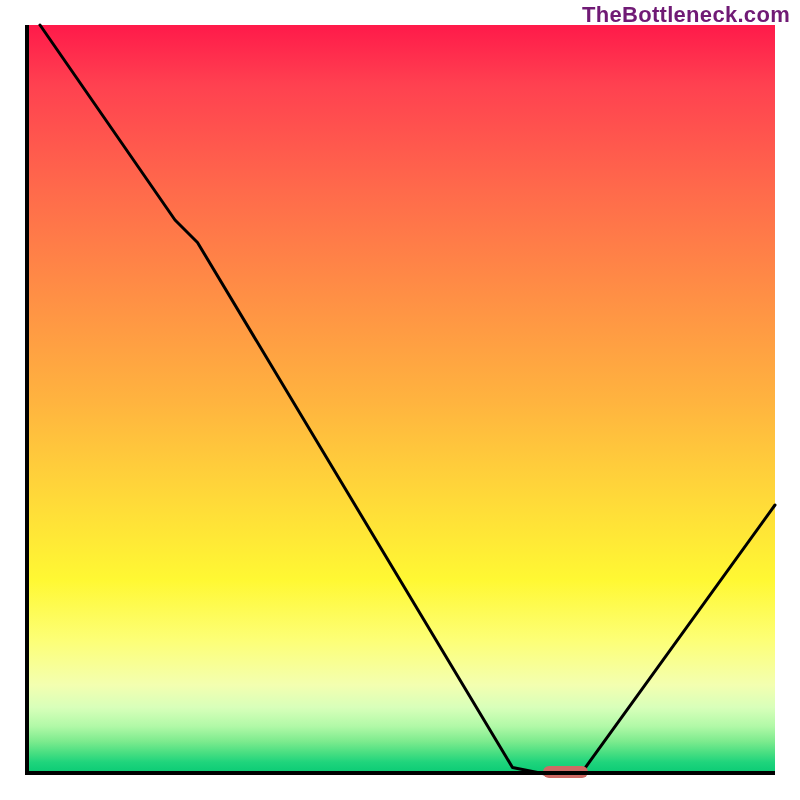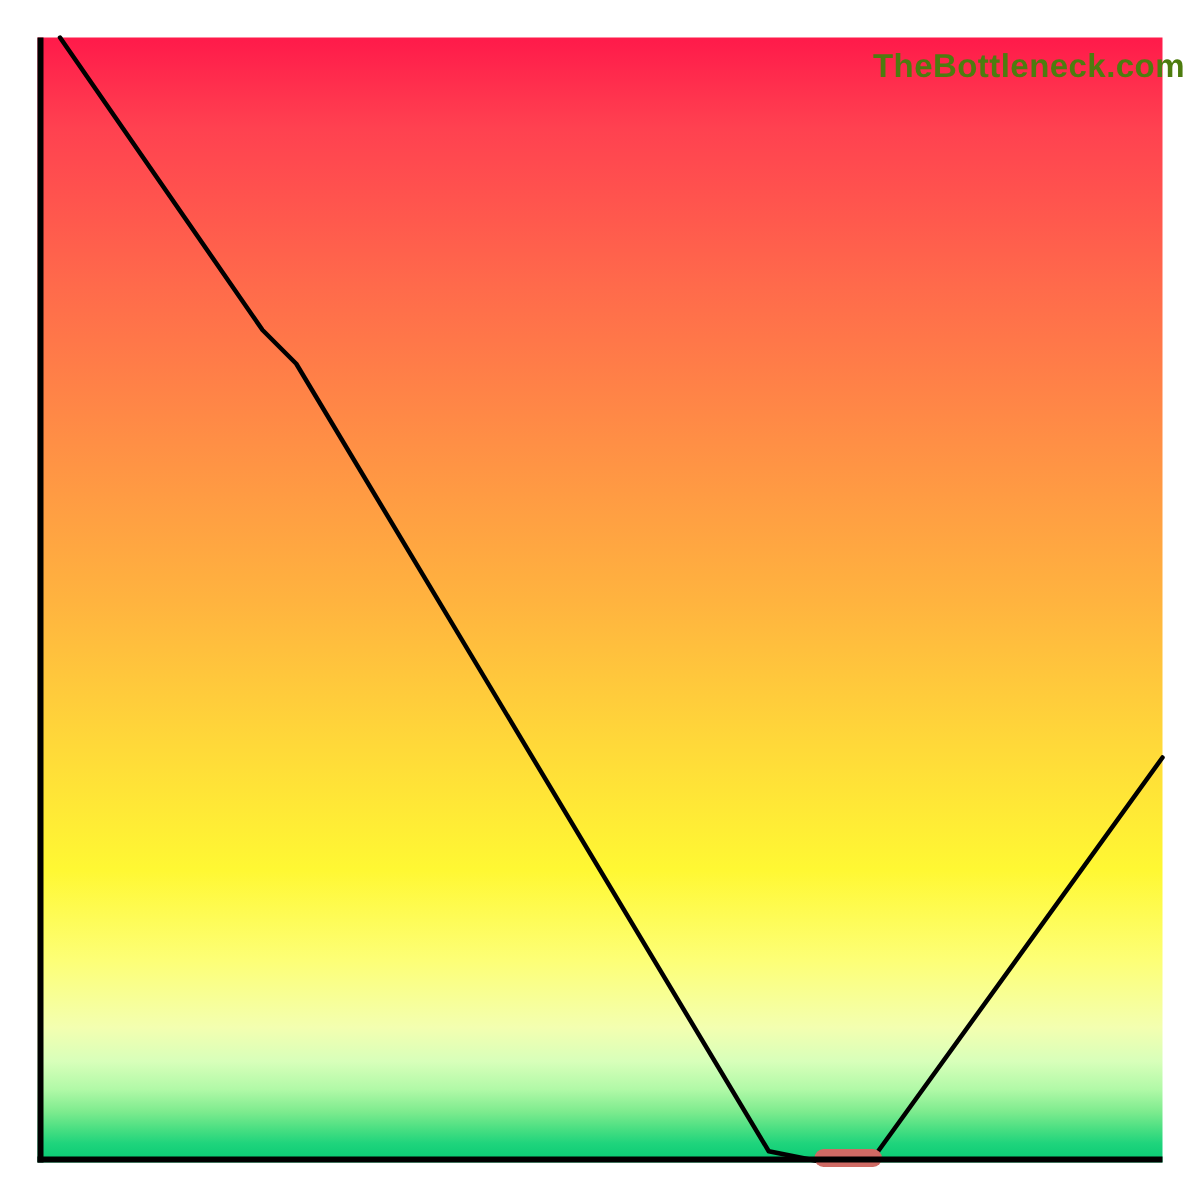--- a/index.html
+++ b/index.html
@@ -14,24 +14,23 @@
     position: relative;
     width: 800px;
     height: 800px;
   }
   .watermark {
     position: absolute;
     top: 2px;
     right: 10px;
     font-size: 22px;
     font-weight: 600;
-    color: #4d7c0f;
+    color: #701a75;
     letter-spacing: 0.3px;
     z-index: 50;
-    margin-top: 29px;
   }
   .plot-frame {
     position: absolute;
     left: 25px;
     top: 25px;
     width: 750px;
     height: 750px;
     box-sizing: border-box;
   }
   .gradient-bg {

